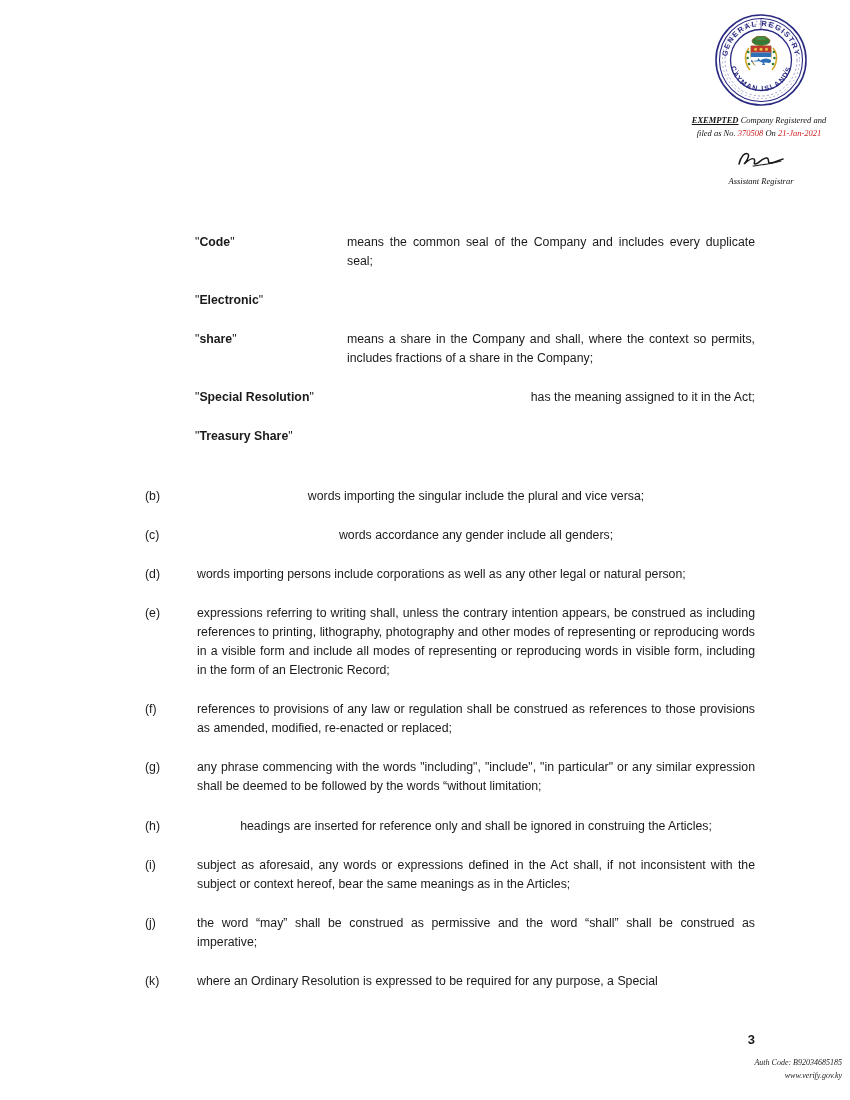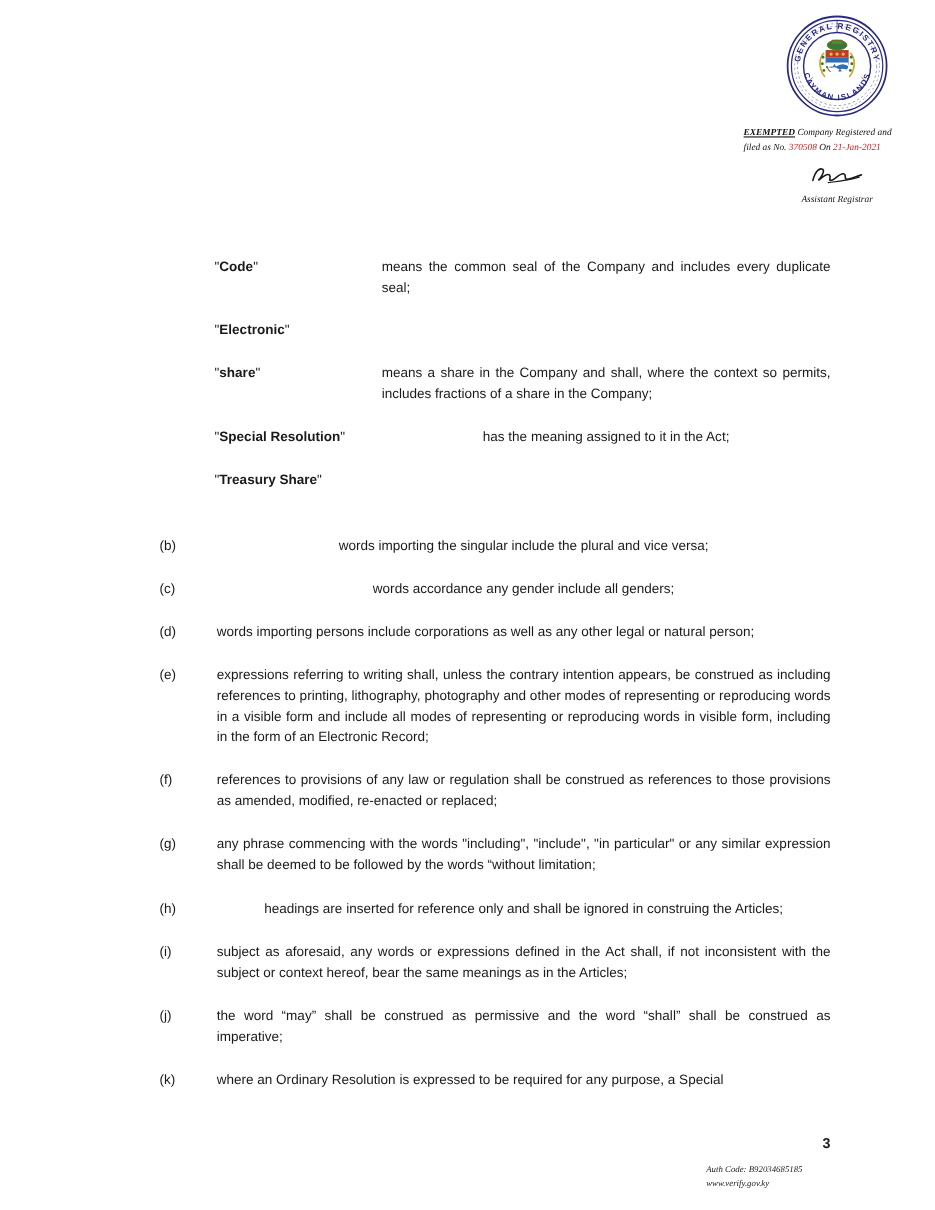--- a/index.html
+++ b/index.html
@@ -31,21 +31,21 @@
     height: 96px;
     margin: 0 auto;
   }
   .stamp-lines {
     margin-top: 6px;
     font-family: "Liberation Serif", serif;
     font-size: 8.5px;
     font-style: italic;
     color: #111111;
     line-height: 1.55;
-    text-align: left;
+    text-align: center;
     padding-right: 4px;
   }
   .stamp-lines .exempted {
     font-weight: bold;
     font-style: italic;
     text-decoration: underline;
   }
   .stamp-red { color: #cc2222; }
   .sig-wrap {
     margin-top: 8px;
@@ -83,21 +83,21 @@
   }
   .def-term b { font-weight: bold; }
   .def-text {
     flex: 1 1 auto;
     font-size: 12.3px;
     line-height: 1.55;
     text-align: justify;
     text-justify: inter-word;
     color: #1a1a1a;
   }
-  .def-text.nojustify { text-align: center; }
+  .def-text.nojustify { text-align: right; }
 
   
   .clauses {
     position: absolute;
     left: 145px;
     top: 487px;
     width: 610px;
   }
   .clause {
     display: flex;
@@ -127,20 +127,21 @@
     top: 1032px;
     font-size: 13px;
     font-weight: bold;
     color: #1a1a1a;
   }
   .footer-auth {
     position: absolute;
     right: 8px;
     top: 1057px;
     width: 200px;
+    text-align: right;
     font-family: "Liberation Serif", serif;
     font-style: italic;
     font-size: 8px;
     color: #222222;
     line-height: 1.6;
   }
 </style>
 </head>
 <body>
 

